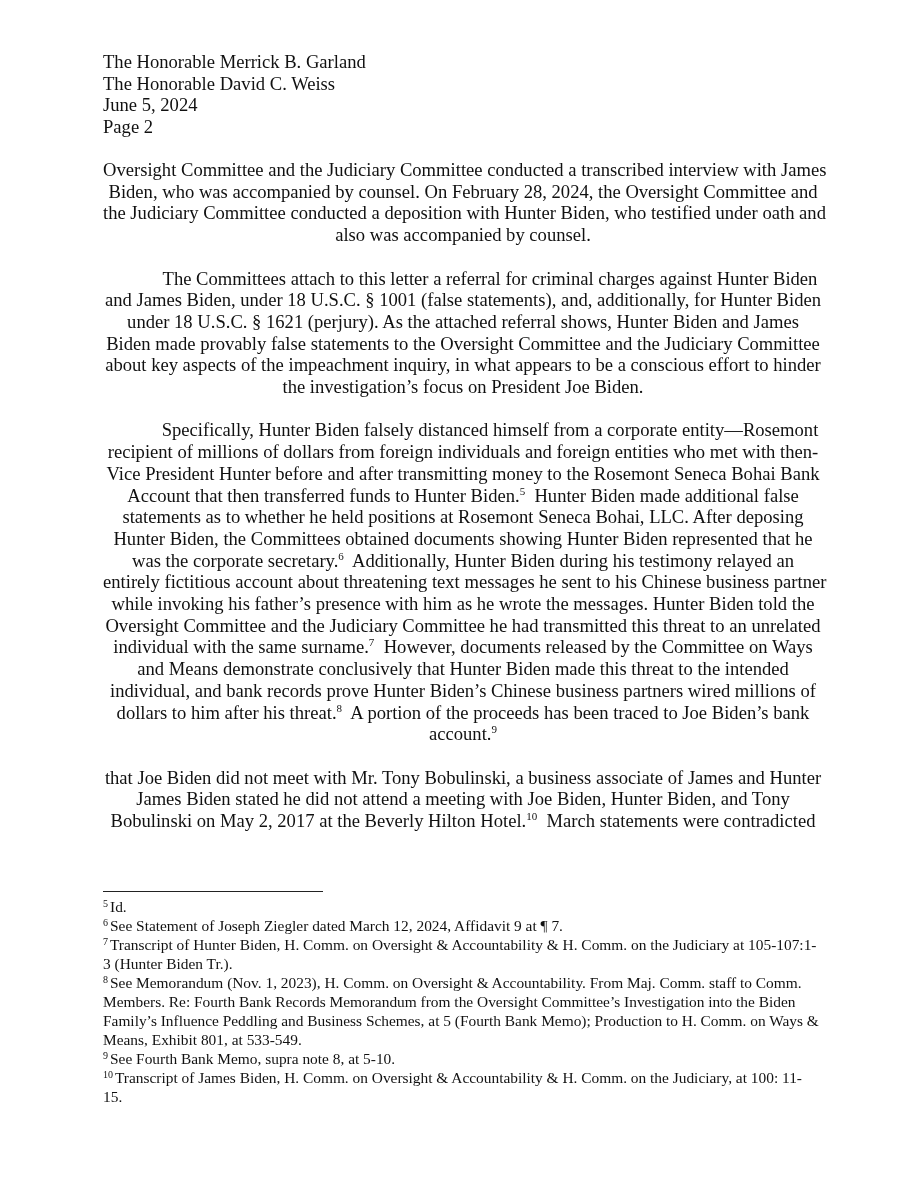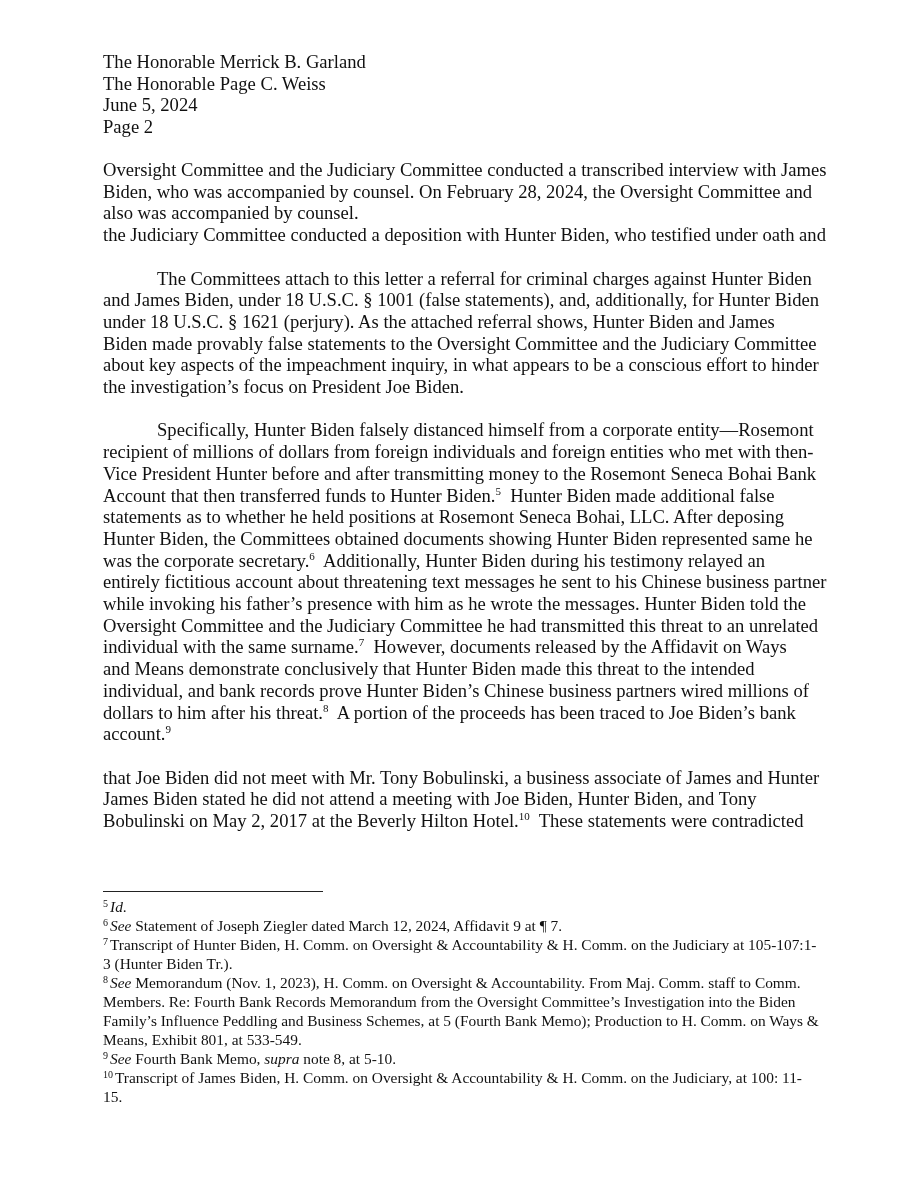--- a/index.html
+++ b/index.html
@@ -10,88 +10,88 @@
       font-family: "Liberation Serif", "DejaVu Serif", serif;
     }
     .header {
       position: absolute; left: 103px; top: 51px;
       font-size: 18.6px; line-height: 21.6px;
     }
     .body-text {
       position: absolute; left: 103px; top: 159px; width: 720px;
       font-size: 18.6px; line-height: 21.7px;
     }
-    .para { margin: 0 0 21.7px 0; }
+    .para { margin: 0 0 21.7px 0; text-align: center; }
     .line { display: block; white-space: nowrap; }
     .indent { padding-left: 54px; }
     sup.fn { font-size: 11px; line-height: 0; vertical-align: 7px; }
     .rule {
       position: absolute; left: 103px; top: 891px; width: 220px; height: 1px;
       background: #222222;
     }
     .footnotes {
       position: absolute; left: 103px; top: 897px; width: 720px;
       font-size: 15.4px; line-height: 19px;
     }
     .footnote { display: block; }
     .footnote sup { font-size: 10px; line-height: 0; vertical-align: 5px; margin-right: 2px; }
-    .it { font-style: italic; }
+    .it { }
   </style>
 </head>
 <body>
 
 <div class="page">
 
   <div class="header">
     <span class="line">The Honorable Merrick B. Garland</span>
-    <span class="line">The Honorable Page C. Weiss</span>
+    <span class="line">The Honorable David C. Weiss</span>
     <span class="line">June 5, 2024</span>
     <span class="line">Page 2</span>
   </div>
 
   <div class="body-text">
 
     <div class="para">
       <span class="line">Oversight Committee and the Judiciary Committee conducted a transcribed interview with James</span>
       <span class="line">Biden, who was accompanied by counsel.  On February 28, 2024, the Oversight Committee and</span>
+      <span class="line">the Judiciary Committee conducted a deposition with Hunter Biden, who testified under oath and</span>
       <span class="line">also was accompanied by counsel.</span>
-      <span class="line">the Judiciary Committee conducted a deposition with Hunter Biden, who testified under oath and</span>
     </div>
 
     <div class="para">
       <span class="line indent">The Committees attach to this letter a referral for criminal charges against Hunter Biden</span>
       <span class="line">and James Biden, under 18 U.S.C. § 1001 (false statements), and, additionally, for Hunter Biden</span>
       <span class="line">under 18 U.S.C. § 1621 (perjury).  As the attached referral shows, Hunter Biden and James</span>
       <span class="line">Biden made provably false statements to the Oversight Committee and the Judiciary Committee</span>
       <span class="line">about key aspects of the impeachment inquiry, in what appears to be a conscious effort to hinder</span>
       <span class="line">the investigation’s focus on President Joe Biden.</span>
     </div>
 
     <div class="para">
       <span class="line indent">Specifically, Hunter Biden falsely distanced himself from a corporate entity—Rosemont</span>
       <span class="line">recipient of millions of dollars from foreign individuals and foreign entities who met with then-</span>
       <span class="line">Vice President Hunter before and after transmitting money to the Rosemont Seneca Bohai Bank</span>
       <span class="line"><span>Account that then transferred funds to Hunter Biden.</span><sup class="fn">5</sup><span style="white-space:pre">  Hunter Biden made additional false</span></span>
       <span class="line">statements as to whether he held positions at Rosemont Seneca Bohai, LLC.  After deposing</span>
-      <span class="line">Hunter Biden, the Committees obtained documents showing Hunter Biden represented same he</span>
+      <span class="line">Hunter Biden, the Committees obtained documents showing Hunter Biden represented that he</span>
       <span class="line"><span>was the corporate secretary.</span><sup class="fn">6</sup><span style="white-space:pre">  Additionally, Hunter Biden during his testimony relayed an</span></span>
       <span class="line">entirely fictitious account about threatening text messages he sent to his Chinese business partner</span>
       <span class="line">while invoking his father’s presence with him as he wrote the messages.  Hunter Biden told the</span>
       <span class="line">Oversight Committee and the Judiciary Committee he had transmitted this threat to an unrelated</span>
-      <span class="line"><span>individual with the same surname.</span><sup class="fn">7</sup><span style="white-space:pre">  However, documents released by the Affidavit on Ways</span></span>
+      <span class="line"><span>individual with the same surname.</span><sup class="fn">7</sup><span style="white-space:pre">  However, documents released by the Committee on Ways</span></span>
       <span class="line">and Means demonstrate conclusively that Hunter Biden made this threat to the intended</span>
       <span class="line">individual, and bank records prove Hunter Biden’s Chinese business partners wired millions of</span>
       <span class="line"><span>dollars to him after his threat.</span><sup class="fn">8</sup><span style="white-space:pre">  A portion of the proceeds has been traced to Joe Biden’s bank</span></span>
       <span class="line"><span>account.</span><sup class="fn">9</sup></span>
     </div>
 
     <div class="para">
       <span class="line">that Joe Biden did not meet with Mr. Tony Bobulinski, a business associate of James and Hunter</span>
       <span class="line">James Biden stated he did not attend a meeting with Joe Biden, Hunter Biden, and Tony</span>
-      <span class="line"><span>Bobulinski on May 2, 2017 at the Beverly Hilton Hotel.</span><sup class="fn">10</sup><span style="white-space:pre">  These statements were contradicted</span></span>
+      <span class="line"><span>Bobulinski on May 2, 2017 at the Beverly Hilton Hotel.</span><sup class="fn">10</sup><span style="white-space:pre">  March statements were contradicted</span></span>
     </div>
   </div>
 
   <div class="rule"></div>
 
   <div class="footnotes">
     <span class="footnote"><sup>5</sup><span class="it">Id</span><span>.</span></span>
 
     <span class="footnote"><sup>6</sup><span class="it">See</span><span style="white-space:pre"> Statement of Joseph Ziegler dated March 12, 2024, Affidavit 9 at ¶ 7.</span></span>
 

